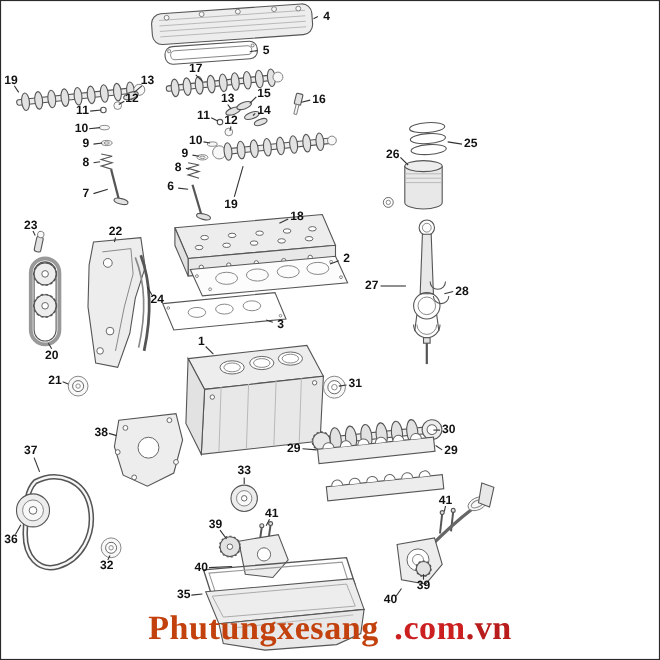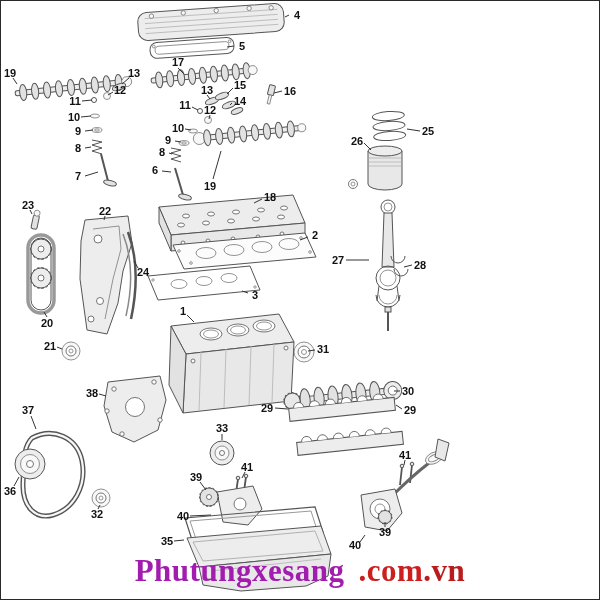--- a/index.html
+++ b/index.html
@@ -489,15 +489,15 @@
         <line x1="173" y1="540" x2="183" y2="539" stroke="#333333" stroke-width="1"></line>
         <text x="166" y="540" class="callout" fill="#111111">35</text>
         <line x1="384" y1="526" x2="384" y2="521" stroke="#333333" stroke-width="1"></line>
         <text x="384" y="531" class="callout" fill="#111111">39</text>
         <line x1="359" y1="541" x2="364" y2="534" stroke="#333333" stroke-width="1"></line>
         <text x="354" y="544" class="callout" fill="#111111">40</text>
       </g>
   </svg>
 
   <div class="watermark">
-    <span style="color: #a21caf; text-align: center;">Phutungxesang</span><span style="color: rgb(204, 32, 32); margin-left: 14px;">.com</span><span style="color: #b91c1c;">.vn</span>
+    <span style="color: #c2410c; text-align: center;">Phutungxesang</span><span style="color: rgb(204, 32, 32); margin-left: 14px;">.com</span><span style="color: #b91c1c;">.vn</span>
   </div>
 </div>
 
 </body></html>

